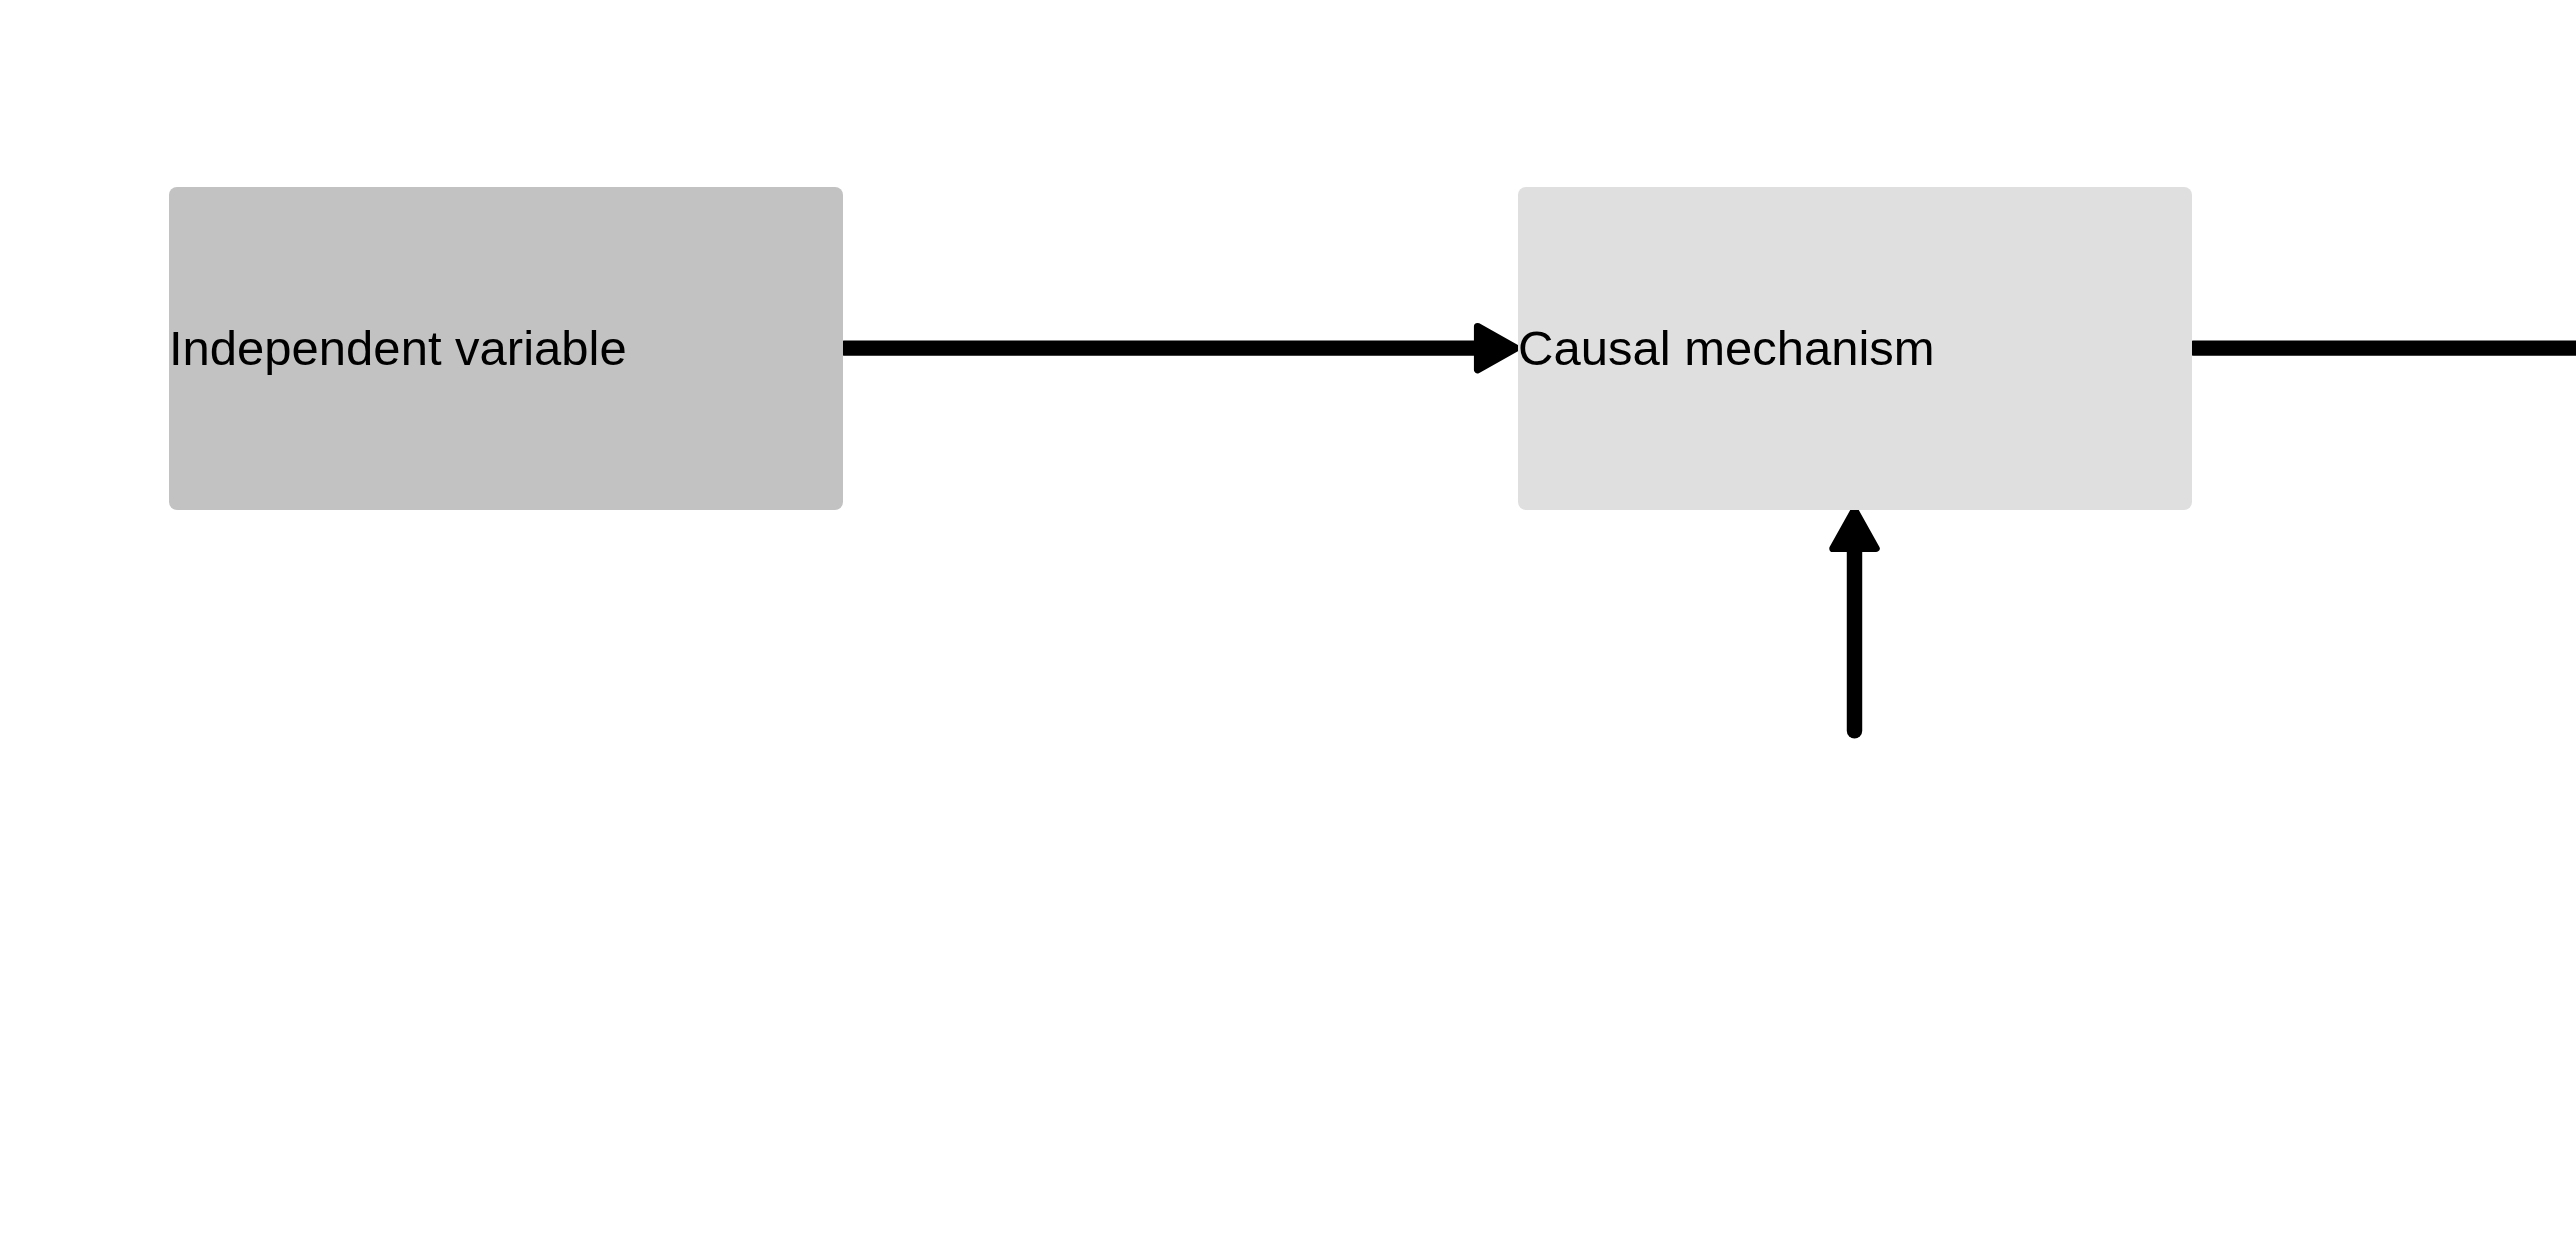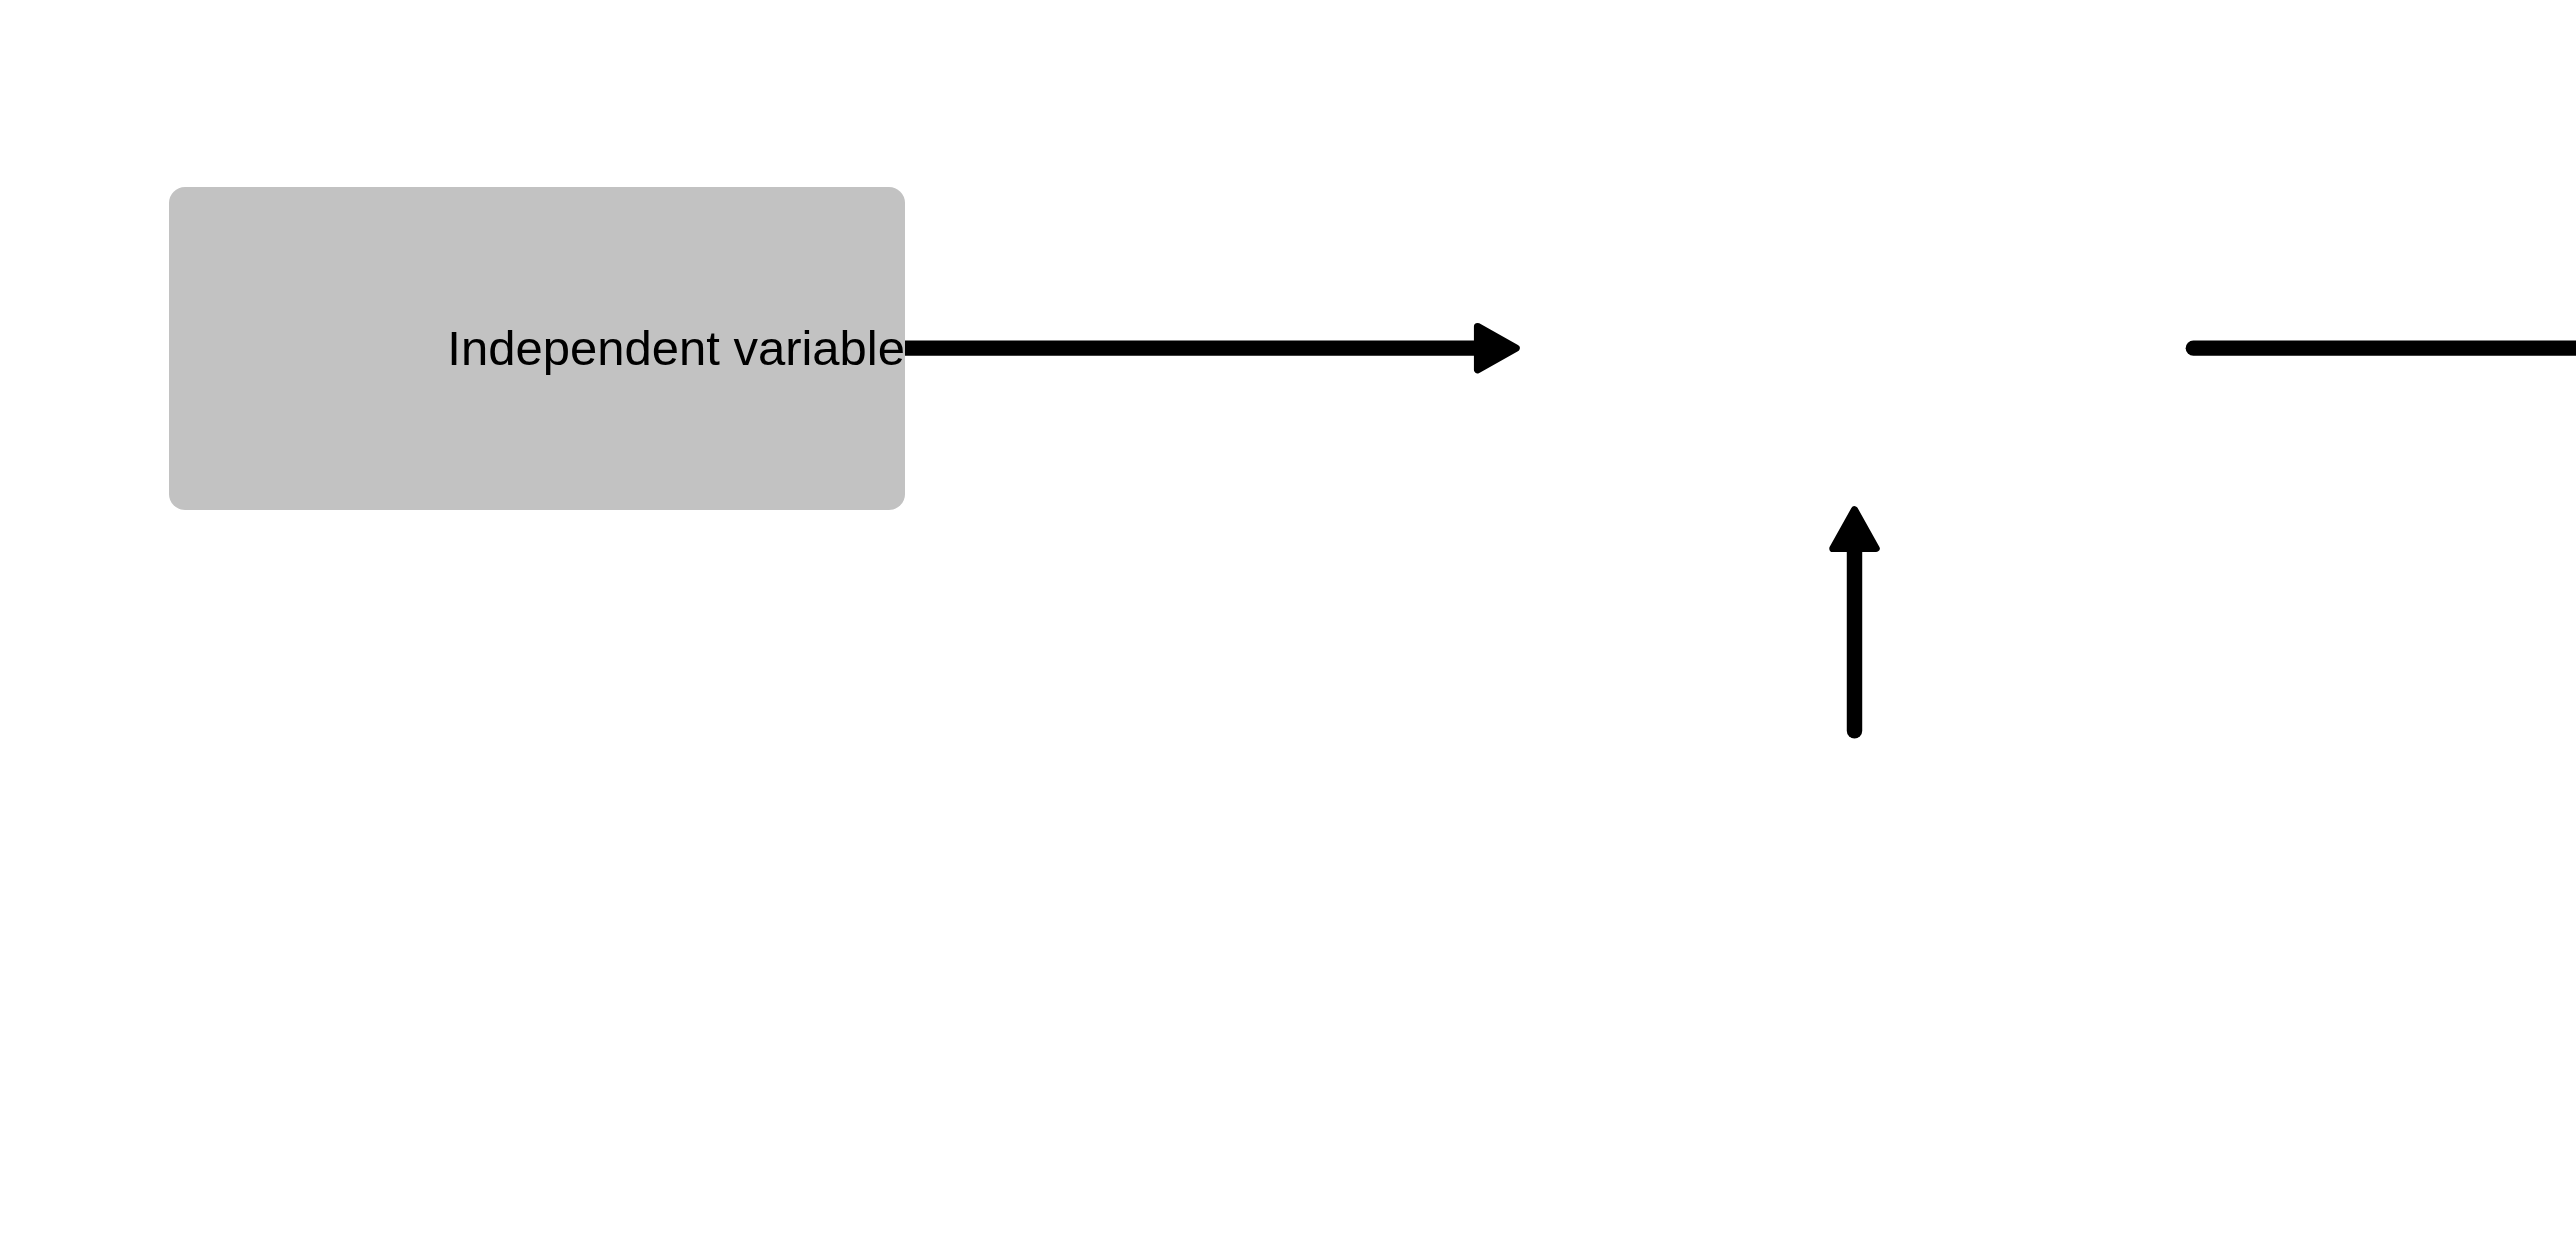--- a/index.html
+++ b/index.html
@@ -10,26 +10,26 @@
   .canvas {
     position: relative;
     width: 3709px;
     height: 1236px;
     background: #ffffff;
     font-family: "Liberation Sans", "DejaVu Sans", sans-serif;
     overflow: hidden;
   }
   .node {
     position: absolute;
-    width: 736px;
+    width: 674px;
     height: 323px;
-    border-radius: 16px;
+    border-radius: 8px;
     display: flex;
     align-items: center;
-    justify-content: flex-end;
+    justify-content: flex-start;
     text-align: center;
     font-size: 49px;
     line-height: 1.2;
     color: #000000;
     box-sizing: border-box;
   }
   
   .node-independent { left: 169px;  top: 187px;  }
   .node-causal      { left: 1518px; top: 187px;  }
   .node-moderator   { left: 1518px; top: 731px; }
@@ -61,16 +61,19 @@
     <g>
       <line x1="3600" y1="1419" x2="3600" y2="1072" stroke="#000000" stroke-width="30" stroke-linecap="round"></line>
       <polygon points="3558,1065 3600,990 3642,1065" fill="#000000" stroke="#000000" stroke-width="14" stroke-linejoin="round"></polygon>
     </g>
   </svg>
 
   <div class="node node-independent" style="background: rgb(194, 194, 194);">
     <span style="color: rgb(0, 0, 0);">Independent variable</span>
   </div>
 
+  <div class="node node-causal" style="background: rgb(223, 223, 223);">
+    <span style="color: rgb(0, 0, 0);">Causal mechanism</span>
+  </div>
 
 
 </div>
 
 
 </body></html>

